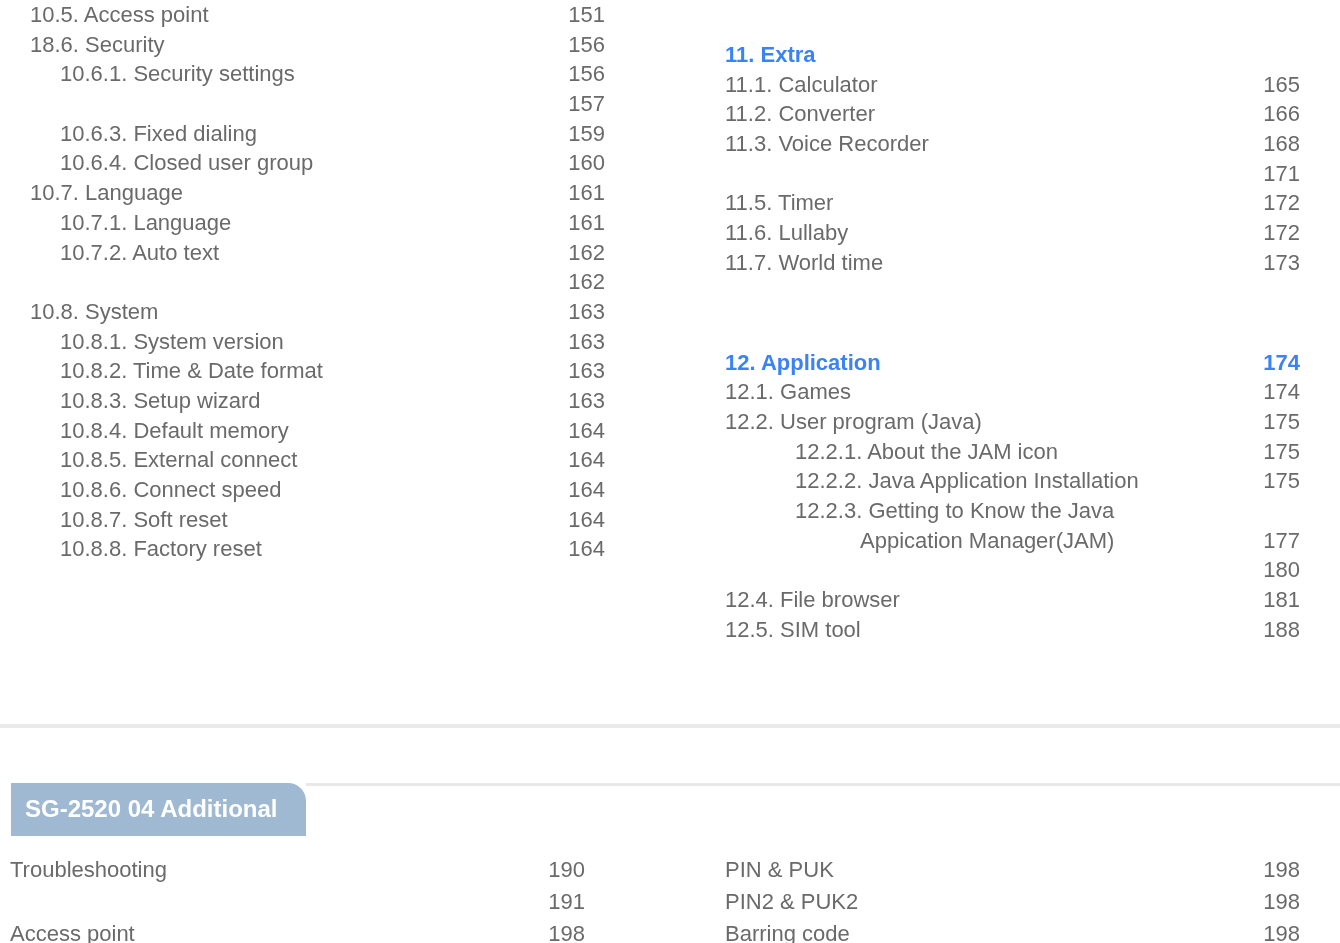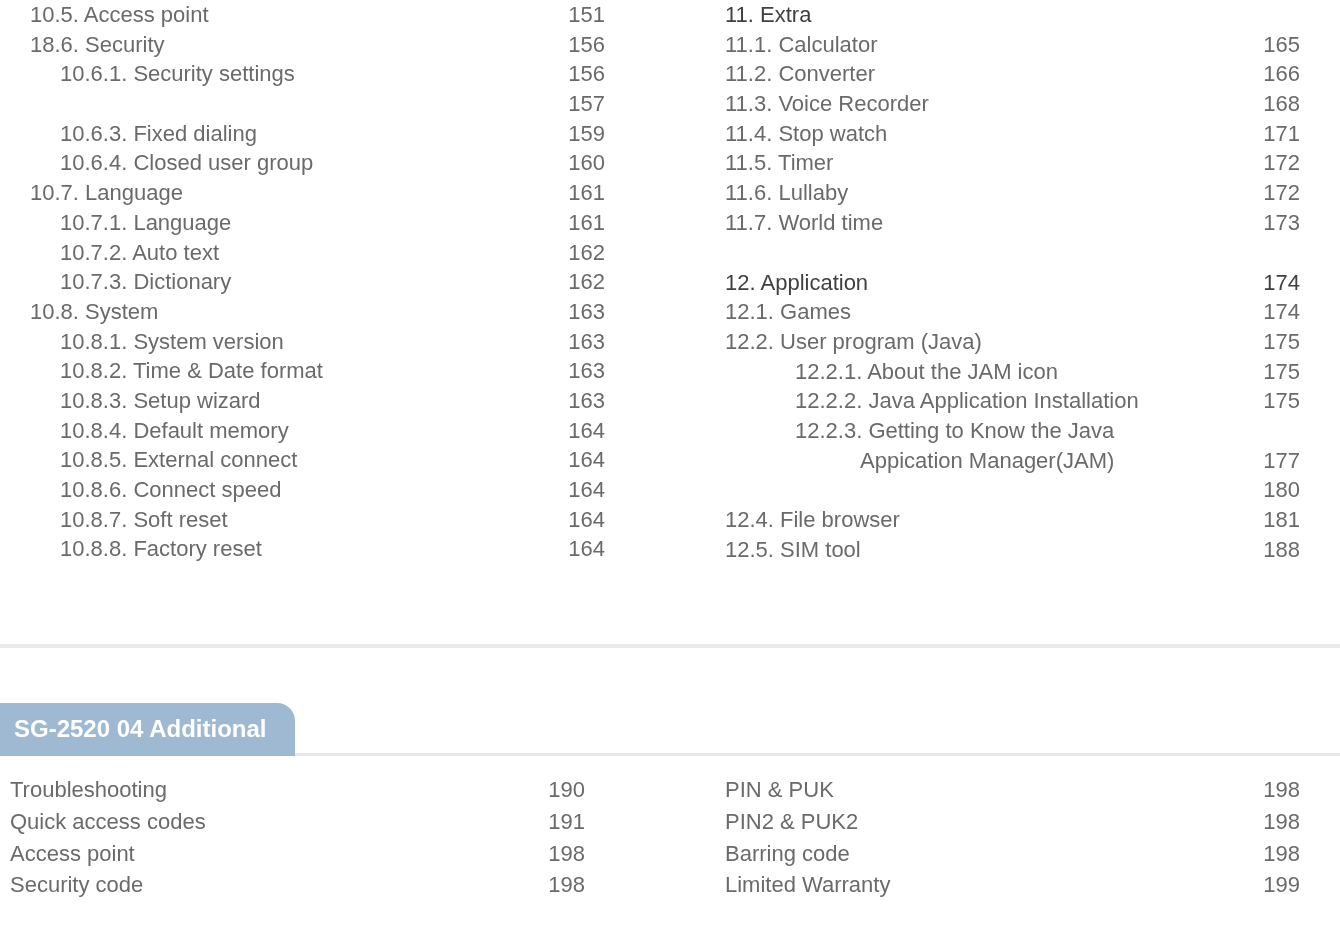--- a/index.html
+++ b/index.html
@@ -36,40 +36,41 @@
       align-items: baseline;
     }
     .entry .label {
       flex: 1;
       padding-right: 20px;
     }
     .entry .page-num {
       width: 60px;
       text-align: right;
     }
-    .bold { font-weight: normal; color: #404040; }
+    .bold { font-weight: bold; color: #3b82f6; margin-top: 40px; }
     .indent1 { padding-left: 0px; }
     .indent2 { padding-left: 30px; }
     .indent3 { padding-left: 70px; }
     .cont-line { padding-left: 135px; }
     .spacer { height: 30px; }
 
     .divider-block {
       margin-top: 80px;
       position: relative;
     }
     .divider-line-top {
       height: 4px;
       background: #eaeaea;
       width: 100%;
     }
     .section-header-row {
       display: flex;
-      align-items: flex-end;
+      align-items: flex-start;
       margin-top: 55px;
+      padding-left: 11px;
     }
     .section-tab {
       background: #9fb9d2;
       color: #fff;
       font-weight: bold;
       font-size: 24px;
       padding: 10px 28px 10px 14px;
       border-top-right-radius: 18px;
       white-space: nowrap;
     }
@@ -123,21 +124,20 @@
         </div>
         <div class="entry">
           <div class="label indent2">10.7.1. Language</div>
           <div class="page-num">161</div>
         </div>
         <div class="entry">
           <div class="label indent2">10.7.2. Auto text</div>
           <div class="page-num">162</div>
         </div>
         <div class="entry">
-          <div class="label indent2">10.7.3. Dictionary</div>
           <div class="page-num">162</div>
         </div>
         <div class="entry">
           <div class="label indent1">10.8. System</div>
           <div class="page-num">163</div>
         </div>
         <div class="entry">
           <div class="label indent2">10.8.1. System version</div>
           <div class="page-num">163</div>
         </div>
@@ -181,21 +181,20 @@
         </div>
         <div class="entry">
           <div class="label indent1">11.2. Converter</div>
           <div class="page-num">166</div>
         </div>
         <div class="entry">
           <div class="label indent1">11.3. Voice Recorder</div>
           <div class="page-num">168</div>
         </div>
         <div class="entry">
-          <div class="label indent1">11.4. Stop watch</div>
           <div class="page-num">171</div>
         </div>
         <div class="entry">
           <div class="label indent1">11.5. Timer</div>
           <div class="page-num">172</div>
         </div>
         <div class="entry">
           <div class="label indent1">11.6. Lullaby</div>
           <div class="page-num">172</div>
         </div>
@@ -254,21 +253,20 @@
     </div>
   </div>
 
   <div class="bottom-section">
     <div class="column" id="bottom-left">
         <div class="entry">
           <div class="label ">Troubleshooting</div>
           <div class="page-num">190</div>
         </div>
         <div class="entry">
-          <div class="label ">Quick access codes</div>
           <div class="page-num">191</div>
         </div>
         <div class="entry">
           <div class="label ">Access point</div>
           <div class="page-num">198</div>
         </div>
         <div class="entry">
           <div class="label ">Security code</div>
           <div class="page-num">198</div>
         </div>

